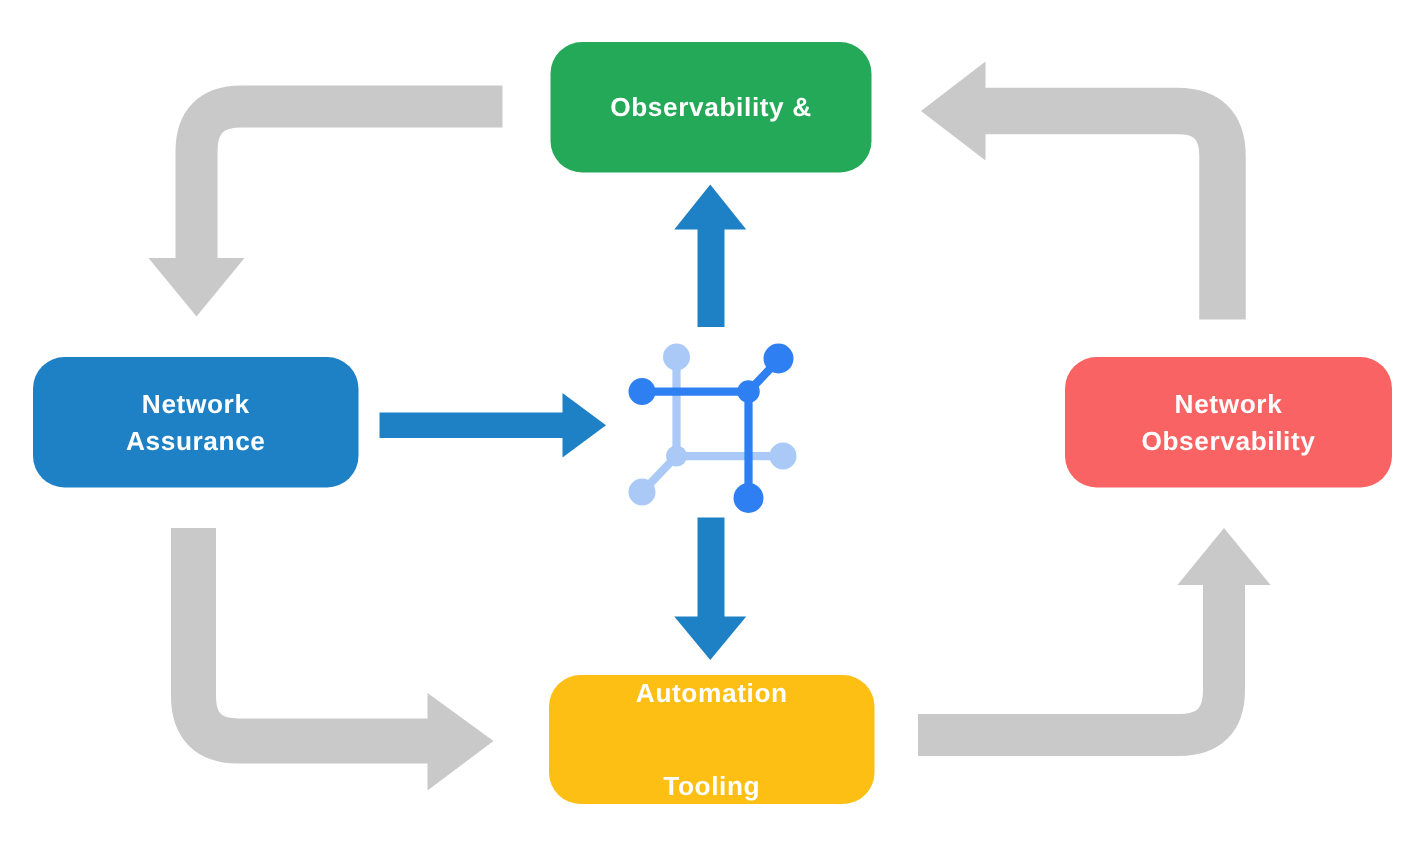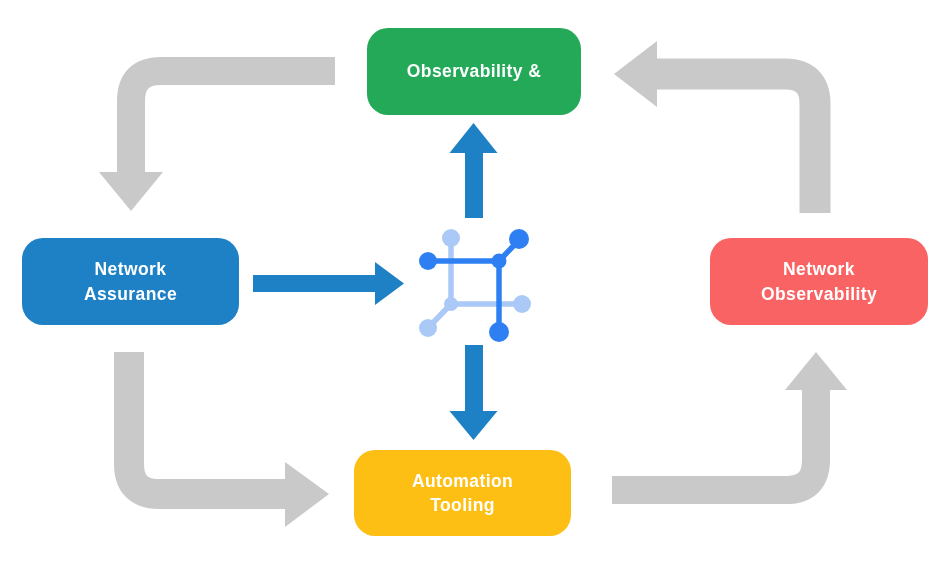--- a/index.html
+++ b/index.html
@@ -27,21 +27,21 @@
     text-align: center;
     font-size: 17.5px;
     font-weight: 600;
     letter-spacing: 0.4px;
     line-height: 1.38;
   }
   .node span { display: block; }
   .node-observability { left: 367px; top: 28px;  width: 214px; height: 87px; background: var(--green,  #23a958); }
   .node-operations    { left: 22px;  top: 238px; width: 217px; height: 87px; background: var(--blue,   #1e81c5); }
   .node-infrastructure{ left: 710px; top: 238px; width: 218px; height: 87px; background: var(--red,    #f96363); }
-  .node-automation    { left: 354px; top: 450px; width: 217px; height: 86px; background: var(--yellow, #fdbf13); }
+  .node-automation    { left: 366px; top: 450px; width: 217px; height: 86px; background: var(--yellow, #fdbf13); justify-content: space-between; }
 
   .arrow-line { fill: none; }
   .arrow-head { stroke: none; }
   .dot { stroke: none; }
   .mesh-line { fill: none; stroke-linecap: round; stroke-linejoin: round; }
 </style>
 </head>
 <body>
 
 <div class="canvas">

